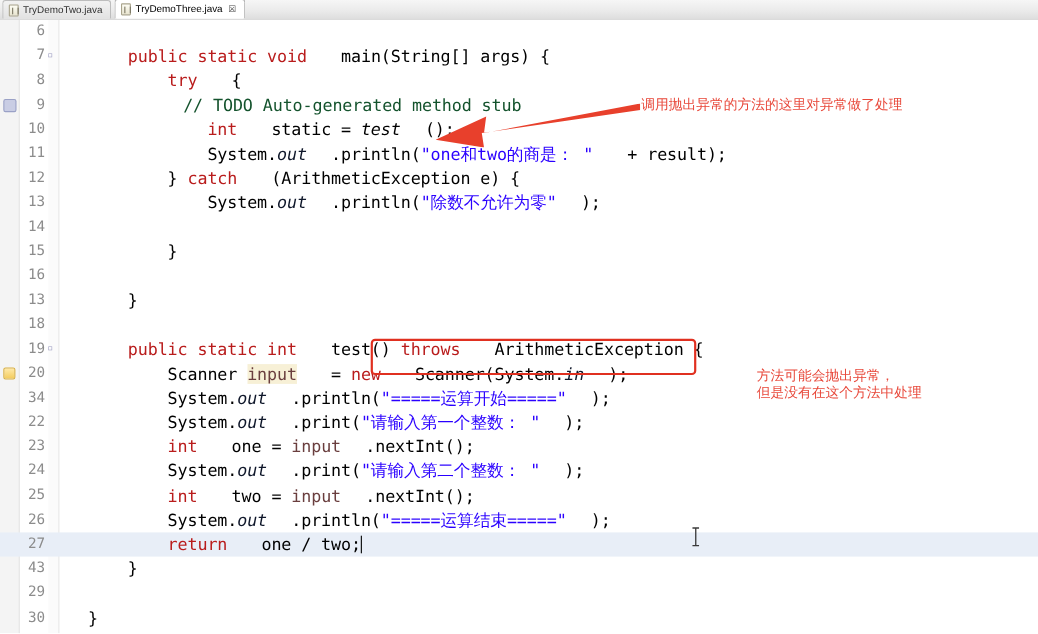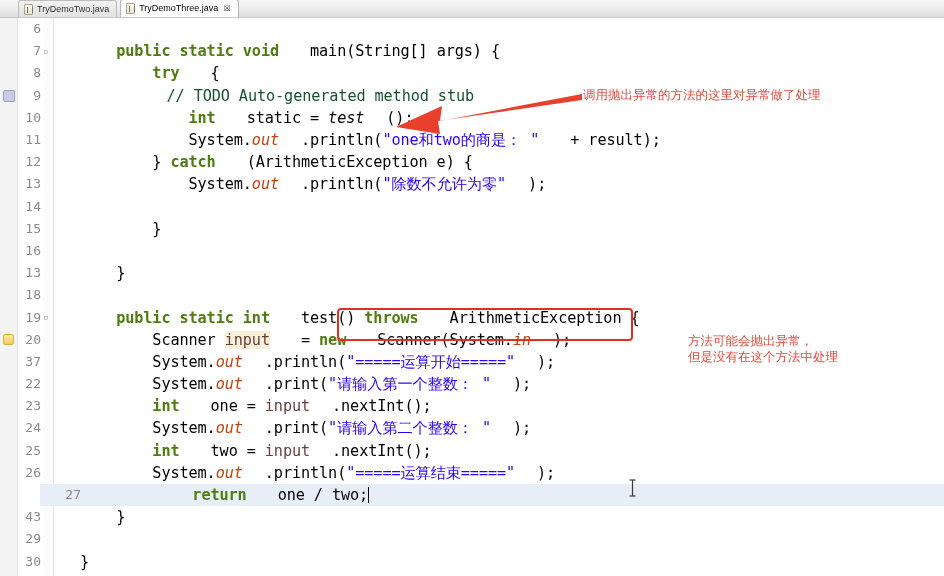--- a/index.html
+++ b/index.html
@@ -21,21 +21,21 @@
   
   .tabbar {
     position: absolute;
     top: 0; left: 0;
     width: 944px;
     height: 18px;
     background: linear-gradient(to bottom, #f6f6f6 0%, #eaeaea 60%, #dedede 100%);
     border-bottom: 1px solid #c8c8c8;
     display: flex;
     align-items: flex-end;
-    padding-left: 18px;
+    padding-left: 2px;
   }
   .tab {
     height: 17px;
     display: flex;
     align-items: center;
     gap: 4px;
     padding: 0 7px 0 5px;
     font-size: 9px;
     color: #1a1a1a;
     border: 1px solid #bdbdbd;
@@ -114,21 +114,21 @@
     position: absolute;
     top: 0; left: 0;
     width: 944px;
   }
   .row {
     position: relative;
     height: 22.2px;
     display: flex;
     align-items: center;
   }
-  .row.current { background: #e8eef7; margin-left: 40px; }
+  .row.current { background: #e8eef7; }
 
   .lineno {
     position: absolute;
     left: 0;
     width: 41px;
     text-align: right;
     font-family: "DejaVu Sans Mono", monospace;
     font-size: 13px;
     color: #8c8c8c;
     line-height: 22px;
@@ -167,24 +167,24 @@
     left: 58px;
     font-family: "DejaVu Sans Mono", monospace;
     font-size: 15.2px;
     line-height: 22px;
     white-space: pre;
     color: #000000;
     letter-spacing: -0.1px;
   }
 
   
-  .kw  { color: #4d7c0f; font-weight: bold; }
+  .kw  { color: #b91c1c; font-weight: normal; }
   .str { color: #2a00ff; }
   .cmt { color: #14532d; }
-  .fld { color: #c2410c; font-style: italic; }
+  .fld { color: #0f172a; font-style: italic; }
   .mth { color: #000000; font-style: italic; }
   .lvar{ color: #6a3e3e; }
   .lvar-hl { color: #6a3e3e; background: #f7f0d6; }
   .pln { color: #000000; padding-left: 22px; }
 
   
   .annot {
     position: absolute;
     font-family: "Liberation Sans", sans-serif;
     font-size: 12.5px;
@@ -308,21 +308,21 @@
           <div class="lineno">19</div>
           <div class="fold-mark">▫</div>
           <div class="codetext"><span class="pln">    </span><span class="kw">public static int </span><span class="pln">test() </span><span class="kw">throws</span><span class="pln"> ArithmeticException {</span></div>
         </div>
         <div class="row">
           <div class="gutter-icon gi-warn"></div>
           <div class="lineno">20</div>
           <div class="codetext"><span class="pln">        Scanner </span><span class="lvar-hl">input</span><span class="pln"> = </span><span class="kw">new</span><span class="pln"> Scanner(System.</span><span class="fld">in</span><span class="pln">);</span></div>
         </div>
         <div class="row">
-          <div class="lineno">37</div>
+          <div class="lineno">34</div>
           <div class="codetext"><span class="pln">        System.</span><span class="fld">out</span><span class="pln">.println(</span><span class="str">"=====运算开始====="</span><span class="pln">);</span></div>
         </div>
         <div class="row">
           <div class="lineno">22</div>
           <div class="codetext"><span class="pln">        System.</span><span class="fld">out</span><span class="pln">.print(</span><span class="str">"请输入第一个整数： "</span><span class="pln">);</span></div>
         </div>
         <div class="row">
           <div class="lineno">23</div>
           <div class="codetext"><span class="pln">        </span><span class="kw">int</span><span class="pln"> one = </span><span class="lvar">input</span><span class="pln">.nextInt();</span></div>
         </div>

